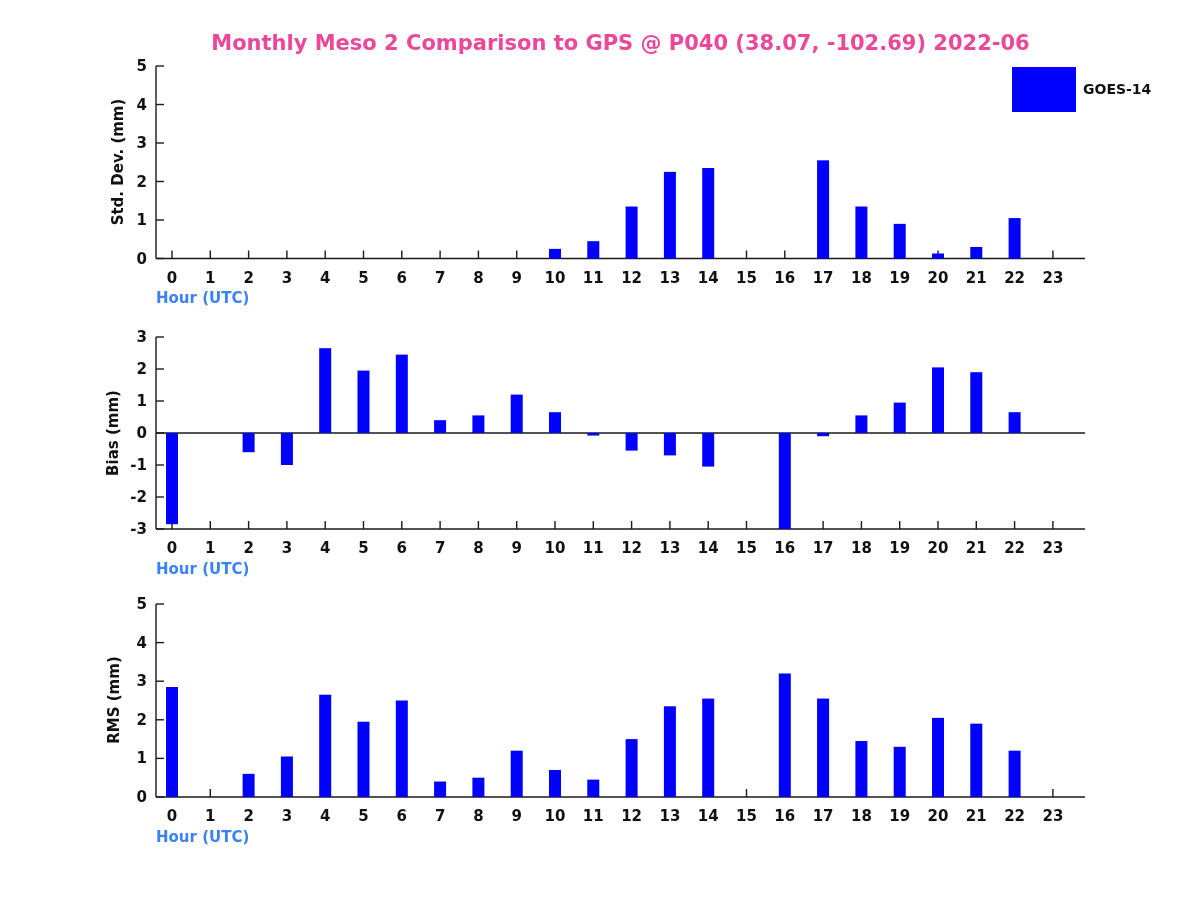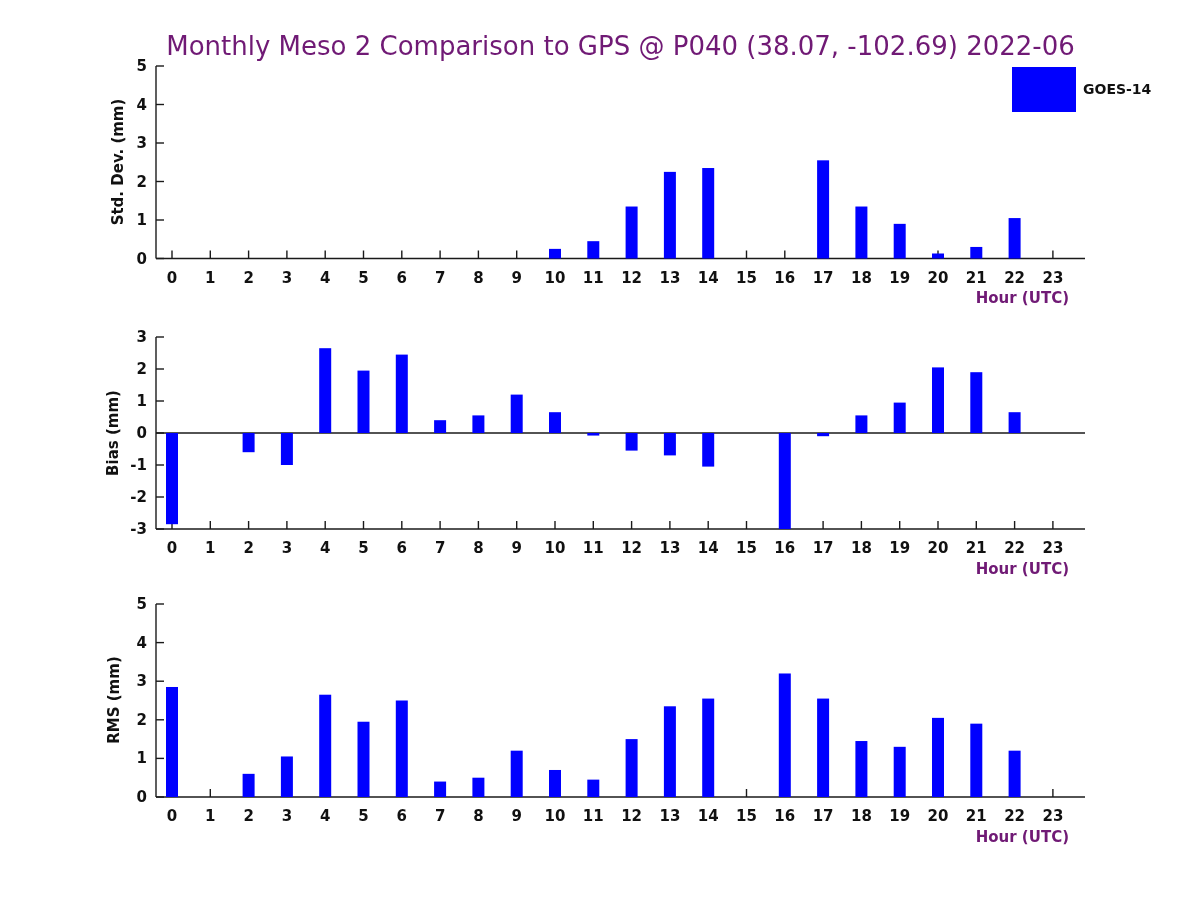--- a/index.html
+++ b/index.html
@@ -10,23 +10,23 @@
     background: #ffffff;
     font-family: "DejaVu Sans", sans-serif;
     overflow: hidden;
   }
   .fig-title {
     position: absolute;
     left: 156px;
     width: 929px;
     top: 31px;
     text-align: center;
-    font-size: 26px;
-    font-weight: normal;
-    color: #701a75;
+    font-size: 21px;
+    font-weight: bold;
+    color: #ec4899;
     white-space: nowrap;
   }
   .legend-swatch {
     position: absolute;
     left: 1012px;
     top: 67px;
     width: 64px;
     height: 45px;
   }
   .legend-label {
@@ -44,26 +44,26 @@
     font-size: 15px;
     font-weight: bold;
     color: #111111;
     white-space: nowrap;
   }
   #yl0 { left: 118px; top: 162px; }
   #yl1 { left: 113px; top: 433px; }
   #yl2 { left: 114px; top: 700px; }
   .xlabel {
     position: absolute;
-    left: 140px;
+    left: 156px;
     width: 929px;
-    text-align: right;
+    text-align: left;
     font-size: 15px;
     font-weight: bold;
-    color: #701a75;
+    color: #3b82f6;
   }
   #xl0 { top: 289px; }
   #xl1 { top: 560px; }
   #xl2 { top: 828px; }
   svg#plot { position: absolute; left: 0; top: 0; }
   svg text {
     font-family: "DejaVu Sans", sans-serif;
     font-weight: bold;
     fill: #111111;
   }

